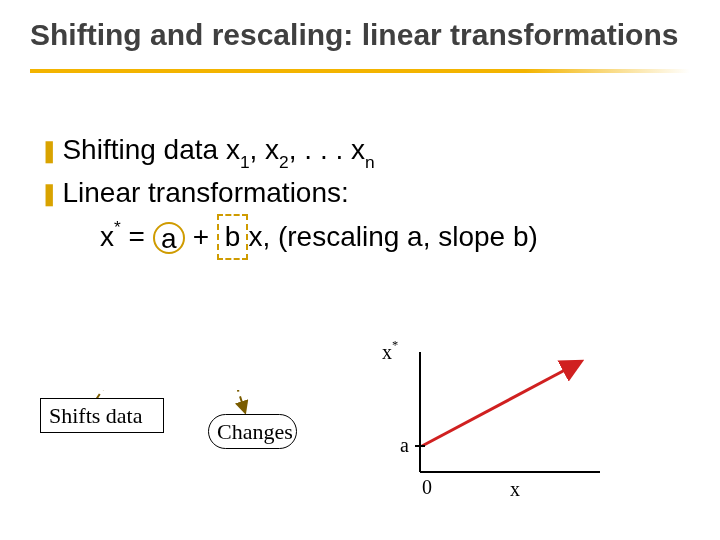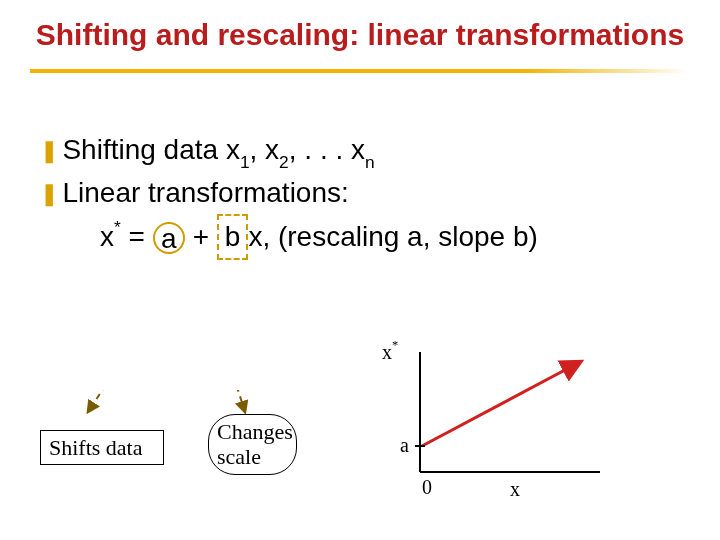--- a/index.html
+++ b/index.html
@@ -7,24 +7,23 @@
     width: 720px;
     height: 540px;
     background: #fff;
     font-family: Verdana, Geneva, sans-serif;
     position: relative;
     overflow: hidden;
   }
   .title {
     font-weight: bold;
     font-size: 30px;
-    color: #b91c1c;
+    color: #404040;
     padding: 18px 30px 8px 30px;
     line-height: 1.15;
-    text-align: center;
   }
   .rule {
     margin: 8px 30px 0 30px;
     height: 4px;
     background: linear-gradient(to right, #f3b400 0%, #f3b400 75%, rgba(243,180,0,0) 100%);
   }
   .content {
     padding: 56px 40px 0 40px;
   }
   .bullet-line {
@@ -73,21 +72,21 @@
   }
   .annot {
     position: absolute;
     border: 1px solid #000;
     font-family: "Times New Roman", serif;
     font-size: 22px;
     padding: 4px 8px;
     line-height: 1.15;
     background: #fff;
   }
-  .annot1 { left: 0px; top: 40px; width: 124px; }
+  .annot1 { left: 0px; top: 8px; width: 124px; }
   .annot2 { left: 168px; top: 24px; width: 89px; border-radius: 27px; }
   svg.dashes { position: absolute; left: 0; top: 0; pointer-events: none; }
   .axis-label {
     position: absolute;
     font-family: "Times New Roman", serif;
     font-size: 20px;
   }
   .chart {
     position: absolute;
     left: 340px;
@@ -133,21 +132,20 @@
     <line x1="120" y1="-88" x2="48" y2="22" stroke="#7a5c00" stroke-width="2" stroke-dasharray="6 5" marker-end="url(#arrA)"></line>
     <line x1="170" y1="-88" x2="205" y2="22" stroke="#7a5c00" stroke-width="2" stroke-dasharray="6 5" marker-end="url(#arrA)"></line>
   </svg>
 
   <div class="annot annot1">
     <div>Shifts data</div>
   </div>
 
   <div class="annot annot2">
     <div>Changes</div>
-    <div>scale</div>
   </div>
 
   <div class="chart">
     <svg width="240" height="170">
       <line x1="40" y1="10" x2="40" y2="130" stroke="#000" stroke-width="2"></line>
       <line x1="40" y1="130" x2="220" y2="130" stroke="#000" stroke-width="2"></line>
       <defs>
         <marker id="redArr" viewBox="0 0 10 10" refX="8" refY="5" markerWidth="8" markerHeight="8" orient="auto">
           <path d="M0,0 L10,5 L0,10 z" fill="#d02020"></path>
         </marker>

